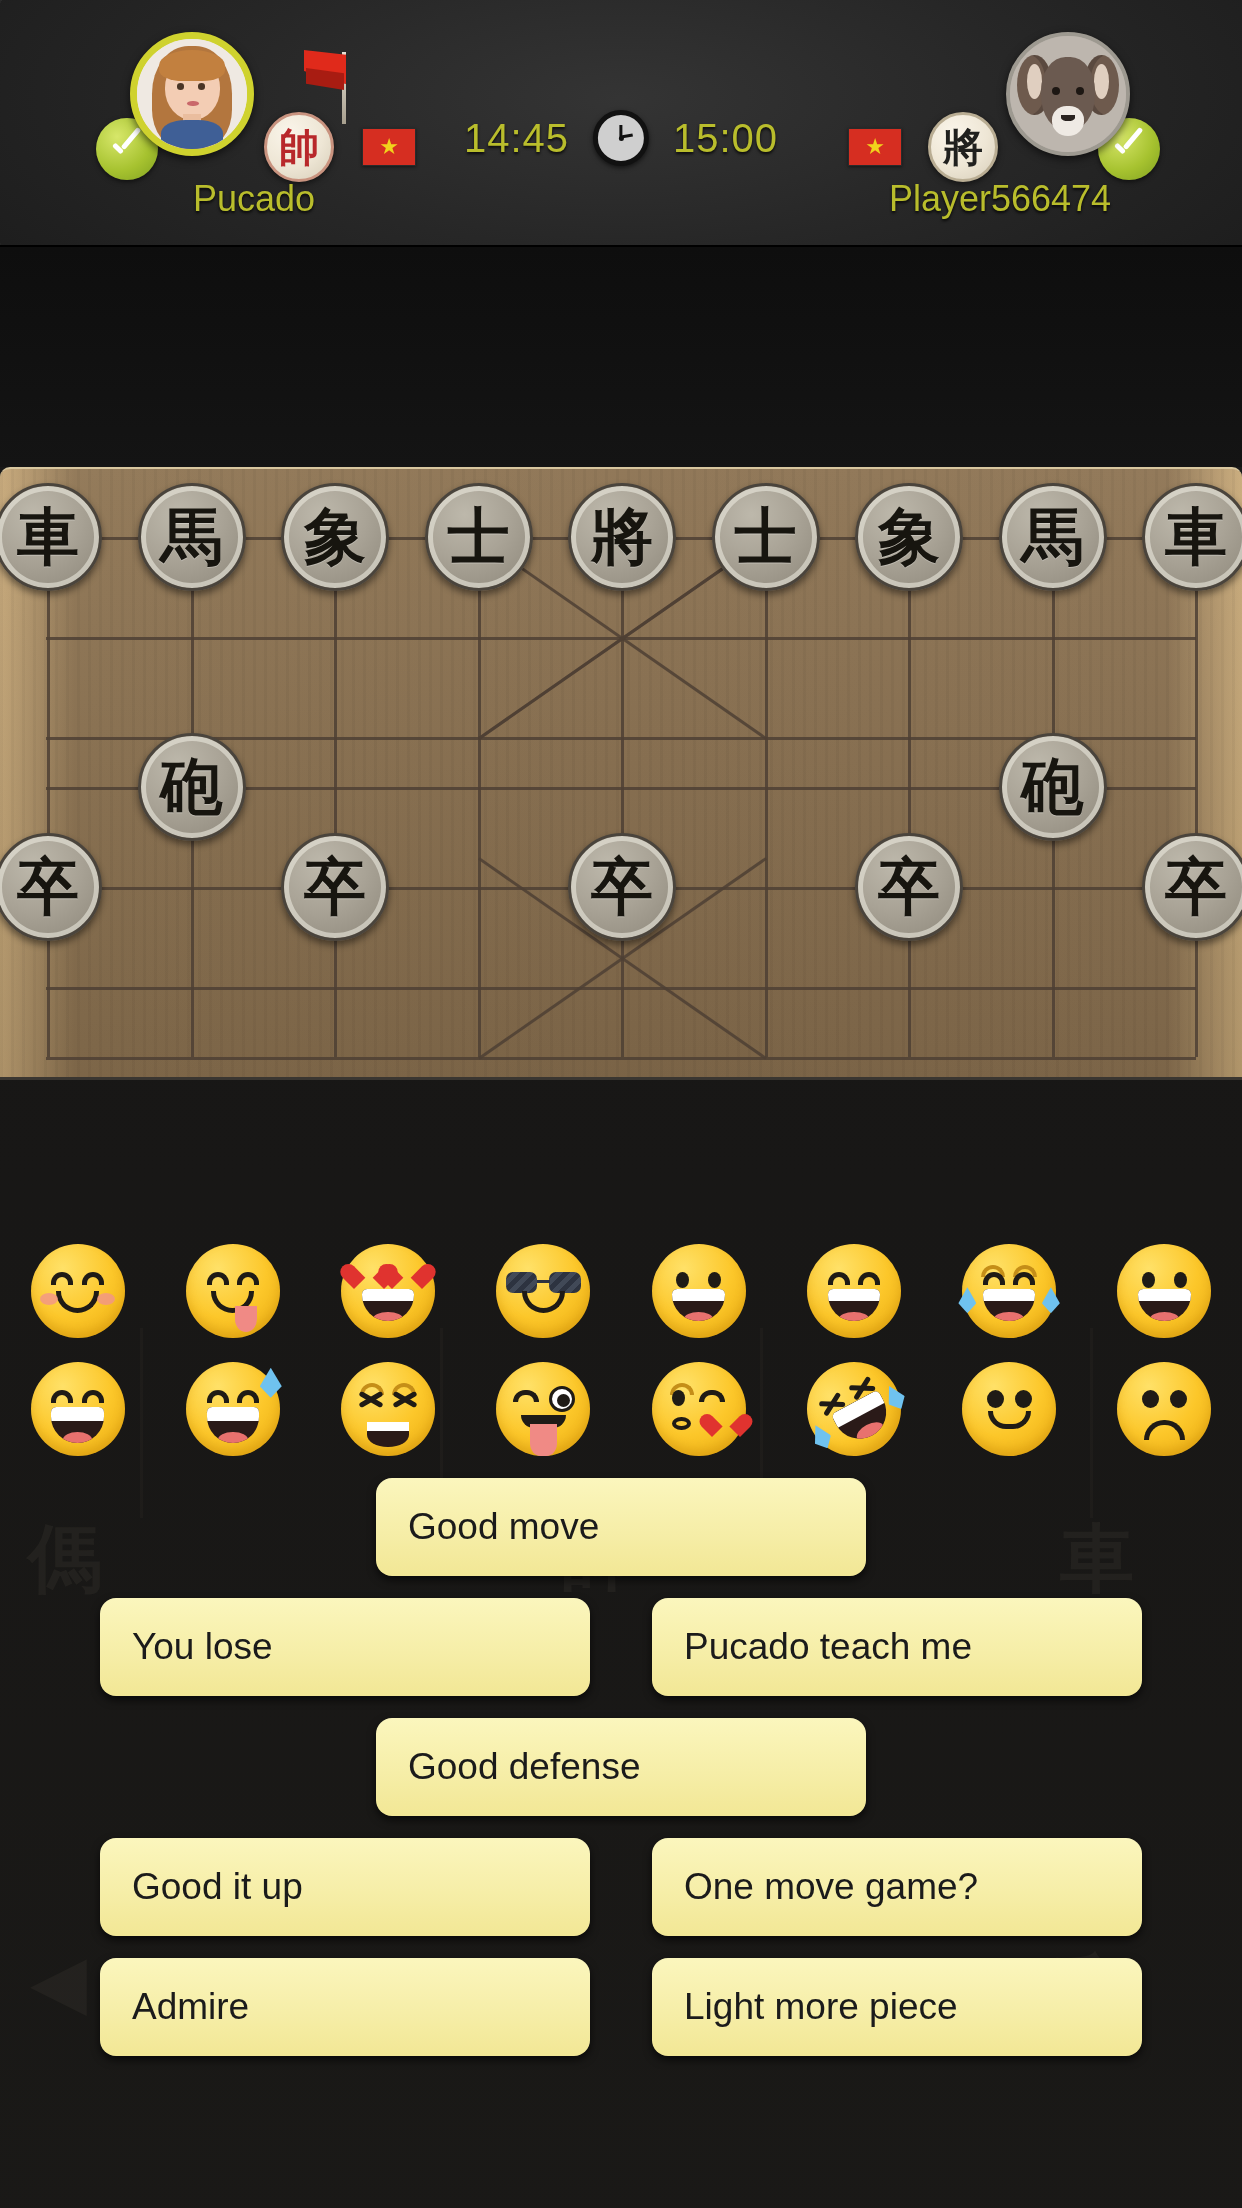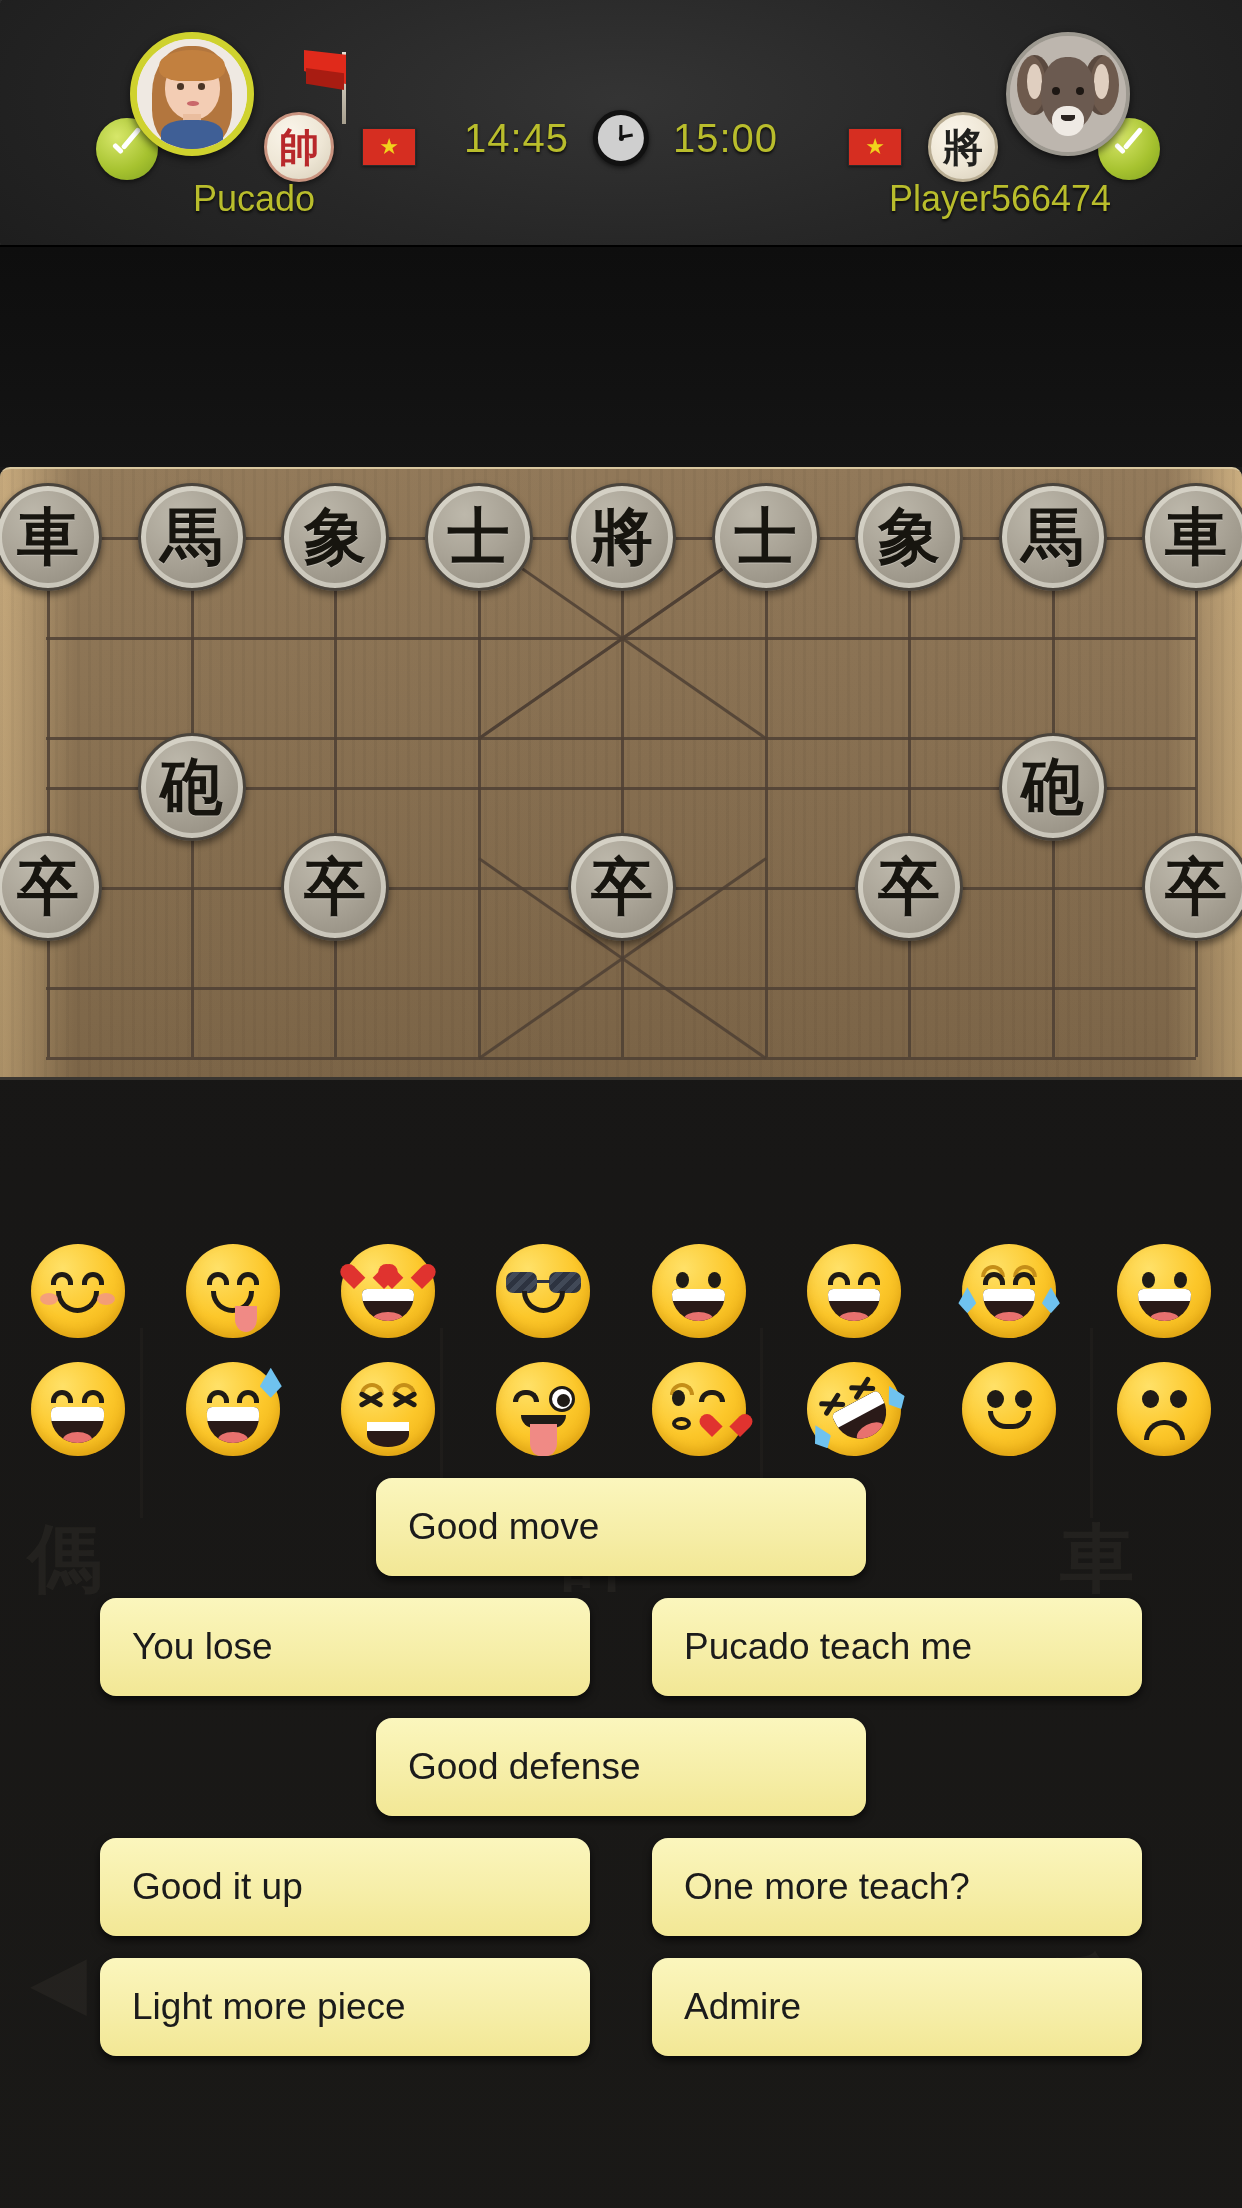--- a/index.html
+++ b/index.html
@@ -648,22 +648,22 @@
         </div>
         <div class="qrow">
           <div class="qbtn">You lose</div>
           <div class="qbtn">Pucado teach me</div>
         </div>
         <div class="qrow">
           <div class="qbtn">Good defense</div>
         </div>
         <div class="qrow">
           <div class="qbtn">Good it up</div>
-          <div class="qbtn">One more teach?</div>
+          <div class="qbtn">One move game?</div>
         </div>
         <div class="qrow">
+          <div class="qbtn">Admire</div>
           <div class="qbtn">Light more piece</div>
-          <div class="qbtn">Admire</div>
         </div>
       </div>
   </div>
 
 </div>
 
 </body></html>

